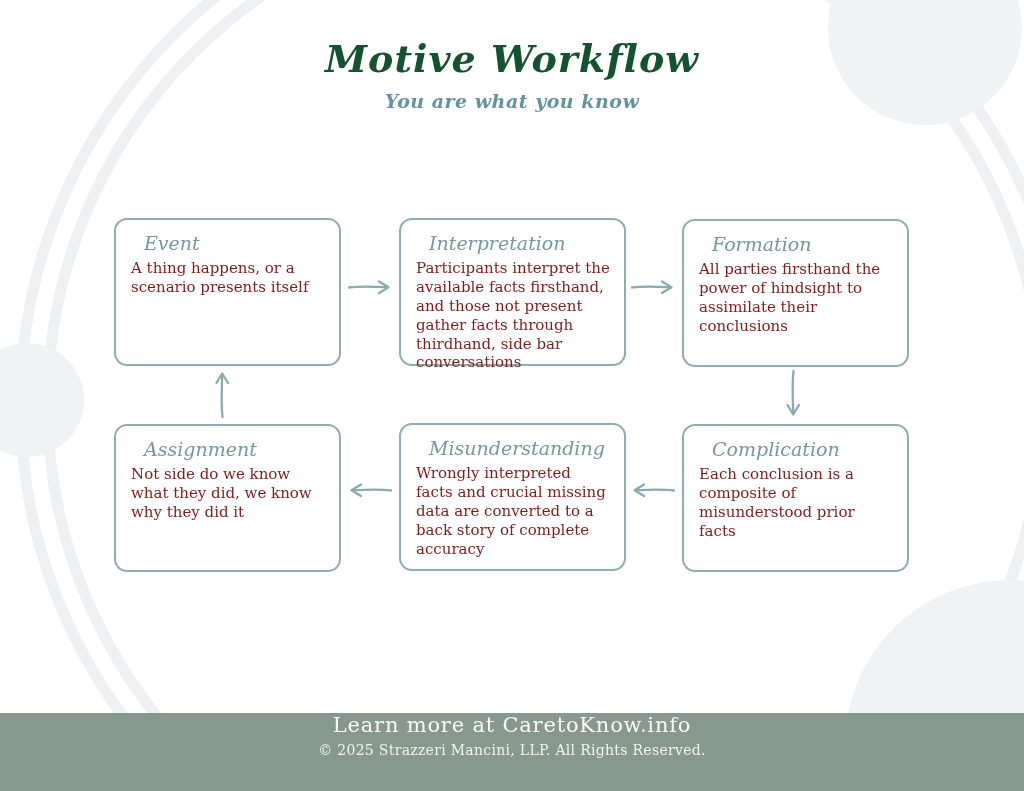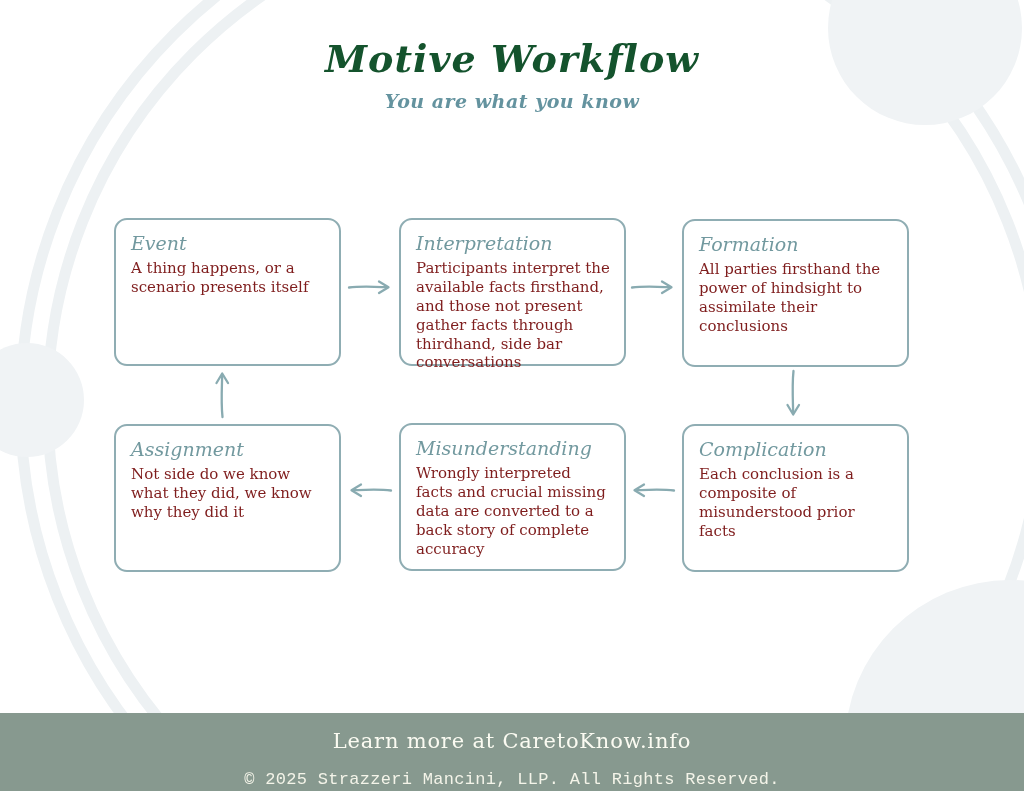--- a/index.html
+++ b/index.html
@@ -58,20 +58,21 @@
     background: #ffffff;
     border: 2px solid #8fadb3;
     border-radius: 13px;
     padding: 12px 14px 10px 15px;
   }
   .box-title {
     font-style: italic;
     font-size: 19px;
     color: #72999f;
     margin-bottom: 5px;
+    margin-left: 13px;
   }
   .box-body {
     font-size: 15px;
     line-height: 1.26;
     color: #7f1d1d;
   }
   .pos-event            { left: 114px; top: 218px; }
   .pos-interpretation   { left: 399px; top: 218px; }
   .pos-formation        { left: 682px; top: 219px; }
   .pos-assignment       { left: 114px; top: 424px; }
@@ -88,33 +89,31 @@
   .arr-m-a { left: 347px; top: 481px; }
   .arr-a-e { left: 213px; top: 369px; }
 
   
   .footer {
     position: absolute; z-index: 2;
     left: 0; right: 0; bottom: 0;
     height: 78px;
     background: #87998f;
     text-align: center;
-    padding-top: 16px;
   }
   .footer-cta {
     font-size: 21px;
     letter-spacing: 0.8px;
     color: #fbfbf2;
   }
   .footer-copyright {
-    margin-top: 17px;
-    font-size: 17px;
+    margin-top: 5px;
+    font-size: 14px;
     letter-spacing: 0.3px;
     color: #f4f4e9;
-    font-family: Liberation Mono, monospace;
   }
 </style>
 </head>
 <body>
 
 <div class="page">
 
   <div class="deco ring ring-outer"></div>
   <div class="deco ring ring-inner"></div>
   <div class="deco blob blob-top-right"></div>

